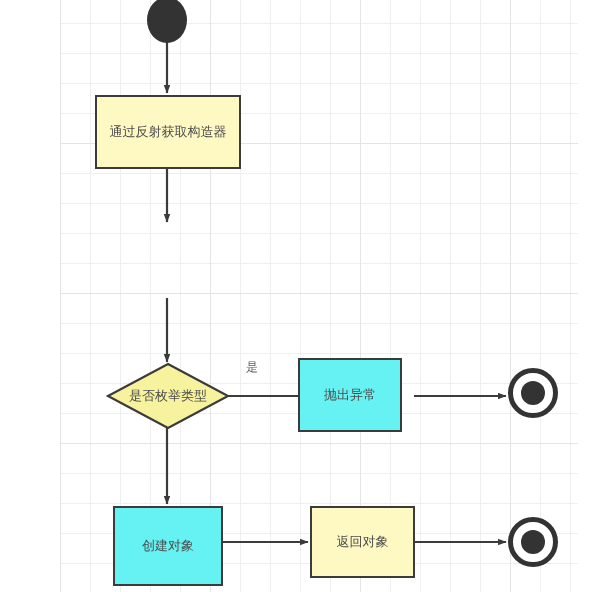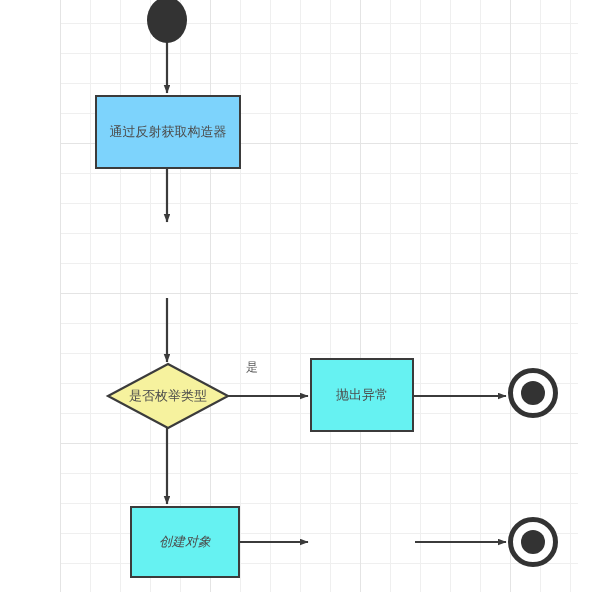--- a/index.html
+++ b/index.html
@@ -53,21 +53,21 @@
   .node {
     position: absolute;
     box-sizing: border-box;
     display: flex;
     align-items: center;
     justify-content: center;
     text-align: center;
   }
   .process {
     border: 2px solid #3b3b3b;
-    background: #7dd3fc;
+    background: #fef9c3;
     color: #4c4c4c;
     font-size: 13px;
     line-height: 20px;
     padding: 2px 6px;
   }
   .process.accent {
     background: #66f2f2;
   }
   .decision-wrap {
     position: absolute;
@@ -151,32 +151,35 @@
     <span>通过反射获取构造器</span>
   </div>
 
 
   <div class="decision-wrap" style="left:108px; top:364px; width:120px; height:64px;">
     <div class="decision-label">是否枚举类型</div>
   </div>
 
   <div class="edge-label" style="left:246px; top:361px;">是</div>
 
-  <div class="node process accent" style="left:310px; top:358px; width:104px; height:74px;">
+  <div class="node process accent" style="left:298px; top:358px; width:104px; height:74px;">
     <span>抛出异常</span>
   </div>
 
   <div style="position:absolute; left:508px; top:368px; width:50px; height:50px;">
     <div class="end-ring" style="left:0; top:0; width:50px; height:50px;"></div>
     <div class="end-dot" style="left:13px; top:13px; width:24px; height:24px;"></div>
   </div>
 
-  <div class="node process accent" style="left:130px; top:506px; width:110px; height:72px;font-style:italic;">
+  <div class="node process accent" style="left:113px; top:506px; width:110px; height:80px;">
     <span>创建对象</span>
   </div>
 
+  <div class="node process" style="left:310px; top:506px; width:105px; height:72px;">
+    <span>返回对象</span>
+  </div>
 
   <div style="position:absolute; left:508px; top:517px; width:50px; height:50px;">
     <div class="end-ring" style="left:0; top:0; width:50px; height:50px;"></div>
     <div class="end-dot" style="left:13px; top:13px; width:24px; height:24px;"></div>
   </div>
 
 </div>
 
 </body></html>

